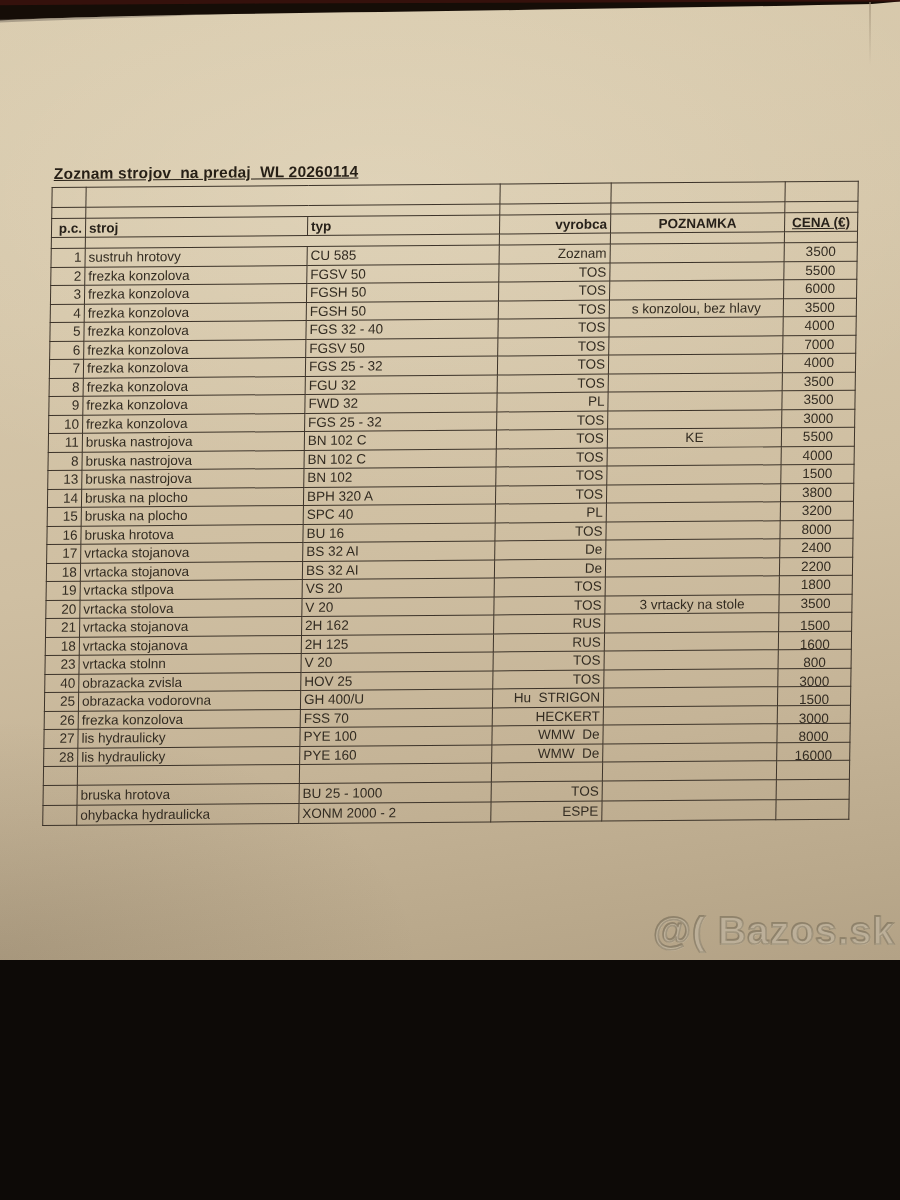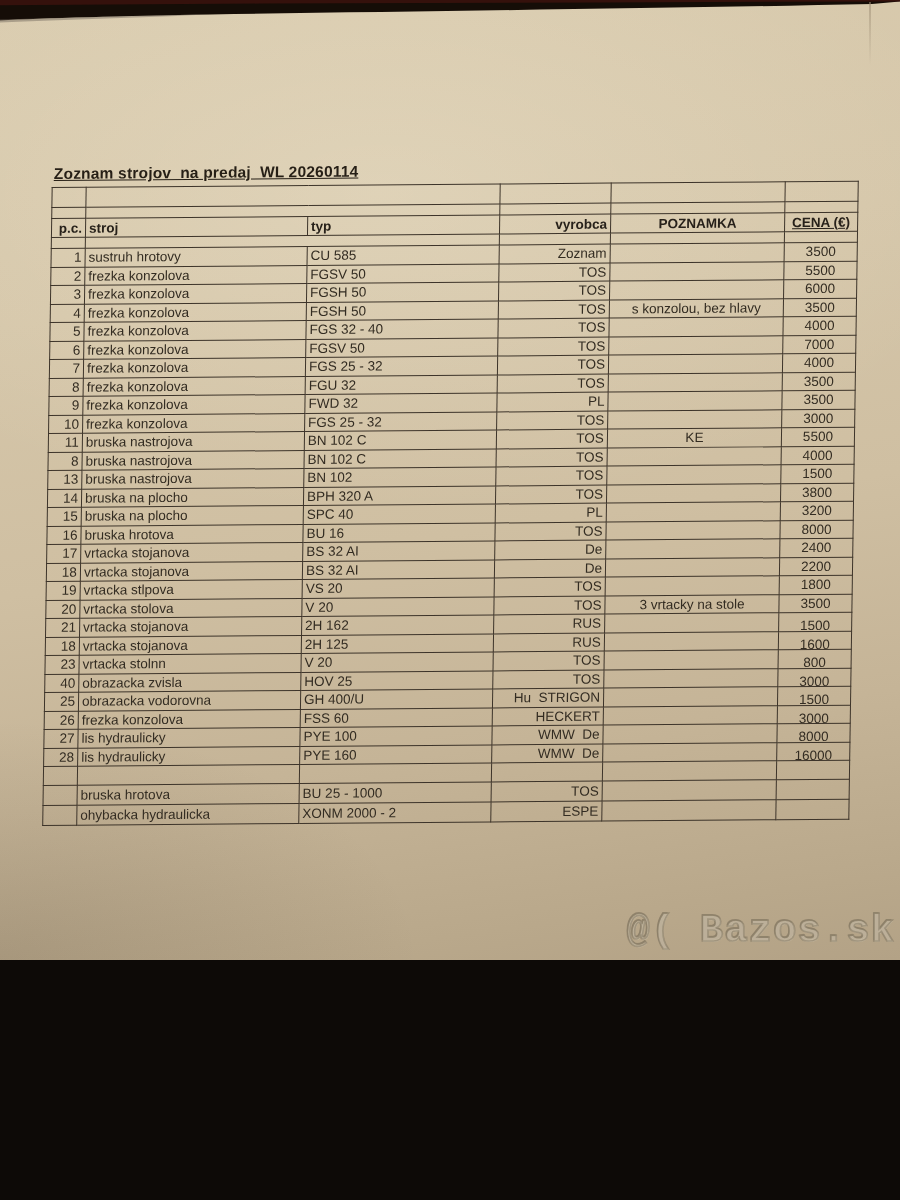--- a/index.html
+++ b/index.html
@@ -56,21 +56,21 @@
   .col-cena{text-align:center;padding-right:4px;text-decoration:underline;}
   th.col-pc{padding-right:1px;}
   th.col-stroj{text-align:left;padding-left:5px;}
   th.col-typ{text-align:left;padding-left:6px;}
   
   tr.late td.col-cena span{display:inline-block;transform:translateY(4px);}
   tr.data-row td span,tr.extra-row td span{display:inline-block;}
   
   .watermark{
     position:absolute;right:5px;bottom:7px;
-    font-family:Liberation Mono, monospace;
+    font-family:Liberation Sans, sans-serif;
     font-weight:bold;font-size:39px;letter-spacing:1px;white-space:pre;
     color:rgba(214,204,184,0.14);
     -webkit-text-stroke:1.7px rgba(128,116,97,0.55);
     text-shadow:0.6px 1px 0.6px rgba(238,229,209,0.35), -0.6px -0.6px 0.6px rgba(88,78,62,0.28);
   }
 </style>
 </head>
 <body>
 
 <div class="photo">
@@ -322,21 +322,21 @@
             <td class="col-pc"><span>25</span></td>
             <td class="col-stroj"><span>obrazacka vodorovna</span></td>
             <td class="col-typ"><span>GH 400/U</span></td>
             <td class="col-vyrobca"><span>Hu  STRIGON</span></td>
             <td class="col-poznamka"><span></span></td>
             <td class="col-cena"><span>1500</span></td>
           </tr>
           <tr class="data-row late">
             <td class="col-pc"><span>26</span></td>
             <td class="col-stroj"><span>frezka konzolova</span></td>
-            <td class="col-typ"><span>FSS 60</span></td>
+            <td class="col-typ"><span>FSS 70</span></td>
             <td class="col-vyrobca"><span>HECKERT</span></td>
             <td class="col-poznamka"><span></span></td>
             <td class="col-cena"><span>3000</span></td>
           </tr>
           <tr class="data-row late">
             <td class="col-pc"><span>27</span></td>
             <td class="col-stroj"><span>lis hydraulicky</span></td>
             <td class="col-typ"><span>PYE 100</span></td>
             <td class="col-vyrobca"><span>WMW  De</span></td>
             <td class="col-poznamka"><span></span></td>

